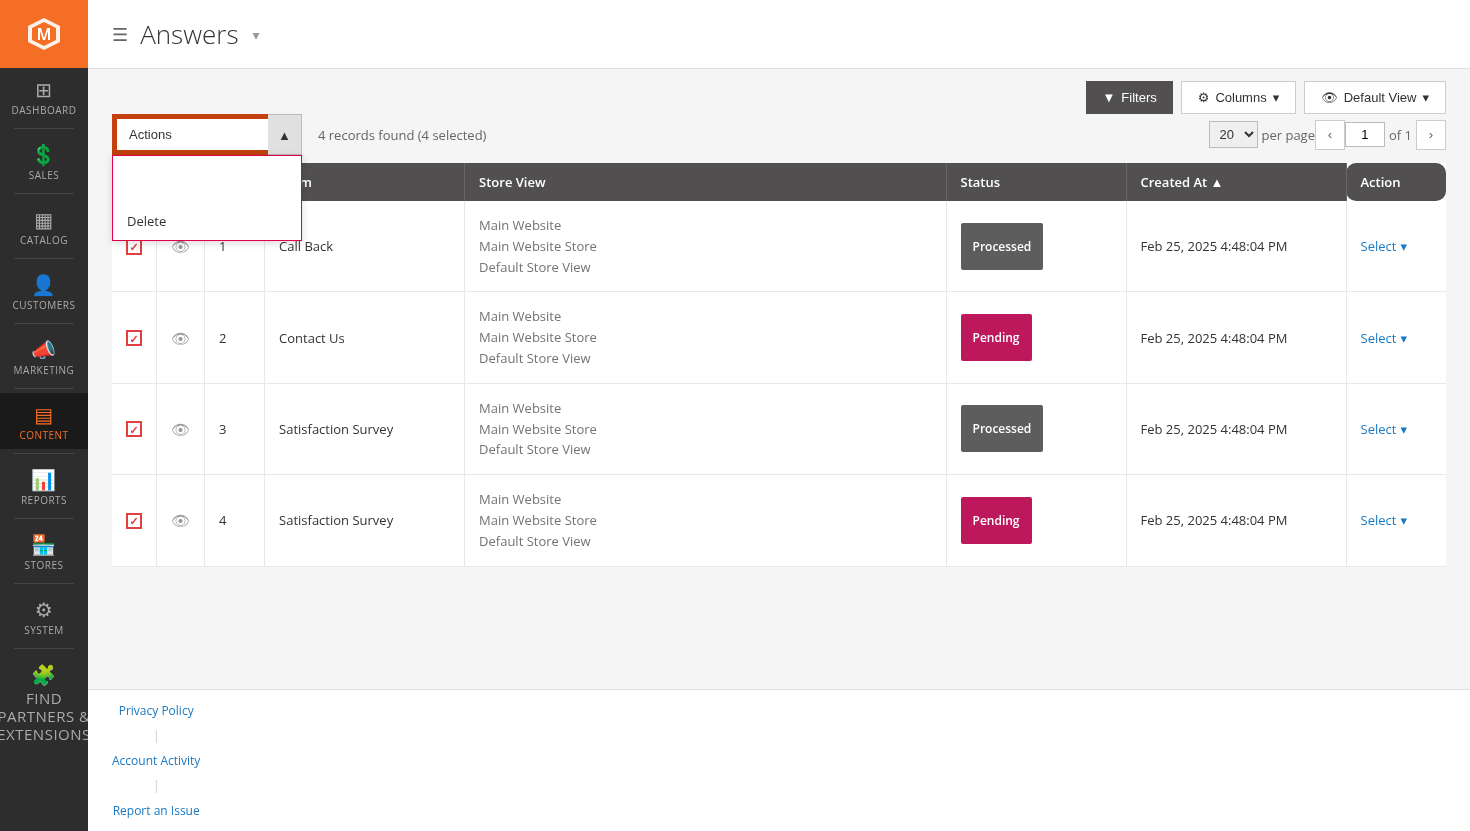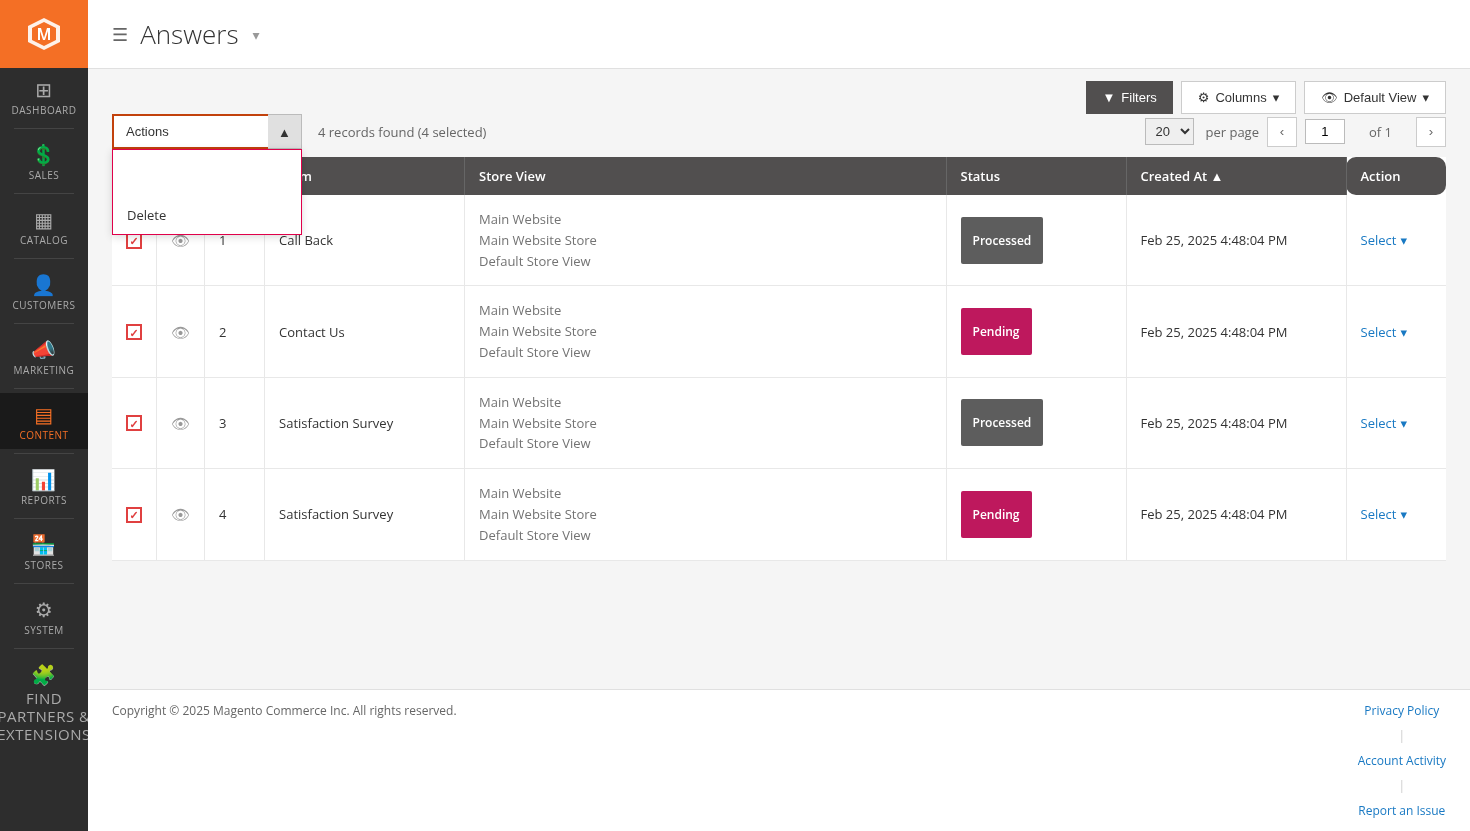--- a/index.html
+++ b/index.html
@@ -113,21 +113,21 @@
       align-items: center;
       justify-content: space-between;
       margin-bottom: 8px;
       position: relative;
     }
     .actions-left { display: flex; align-items: center; gap: 16px; position: relative; }
     .actions-select-wrapper { position: relative; }
     .actions-select {
       appearance: none;
       background: #fff;
-      border: 2px solid #c2410c;
+      border: 5px solid #c2410c;
       padding: 8px 36px 8px 12px;
       font-size: 13px;
       color: #333;
       cursor: pointer;
       width: 190px;
       outline: none;
     }
     .actions-select-btn {
       position: absolute;
       right: 0; top: 0; bottom: 0;
@@ -157,21 +157,21 @@
       padding: 10px 14px;
       cursor: pointer;
       color: #333;
       font-size: 13px;
       margin-top: 46px;
     }
 
     .records-info { color: #666; font-size: 13px; }
 
     
-    .pagination { display: flex; align-items: center; gap: 8px; }
+    .pagination { display: flex; align-items: center; gap: 0; }
     .per-page-select {
       border: 1px solid #bbb;
       padding: 4px 6px;
       font-size: 13px;
       color: #333;
     }
     .per-page-label { color: #666; font-size: 13px; margin-left: 4px; }
     .page-nav-btn {
       background: #fff;
       border: 1px solid #ccc;
@@ -180,21 +180,21 @@
       cursor: pointer;
       color: #666;
     }
     .page-input {
       border: 1px solid #bbb;
       width: 40px;
       padding: 4px 6px;
       text-align: center;
       font-size: 13px;
     }
-    .page-of { color: #666; font-size: 13px; margin: 0 16px; }
+    .page-of { color: #666; font-size: 13px; margin: 0 4px; }
 
     
     .data-table {
       width: 100%;
       border-collapse: collapse;
       background: #fff;
     }
     .data-table thead tr {
       background: #514f4f;
       color: #fff;
@@ -532,23 +532,20 @@
         <a class="action-link">
           Select <span>▾</span>
         </a>
       </td>
     </tr>
         </tbody>
     </table>
   </div>
 
   <div class="footer">
-    <div class="footer-left">
-      <span>Copyright © 2025 Magento Commerce Inc. All rights reserved.</span>
-    </div>
     <div class="footer-right">
       <div class="footer-links">
         <a class="footer-link">Privacy Policy</a>
         <span class="footer-sep">|</span>
         <a class="footer-link">Account Activity</a>
         <span class="footer-sep">|</span>
         <a class="footer-link">Report an Issue</a>
       </div>
     </div>
   </div>

